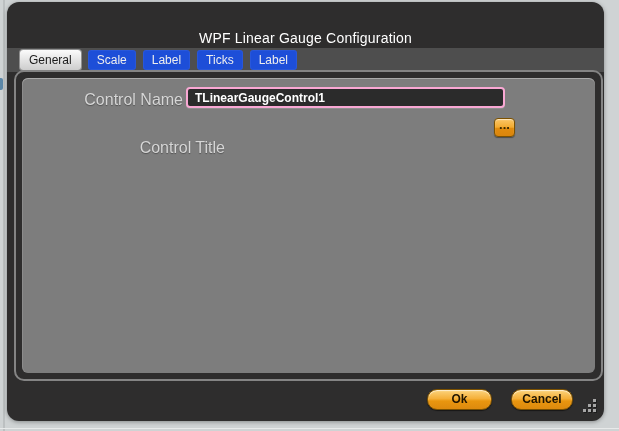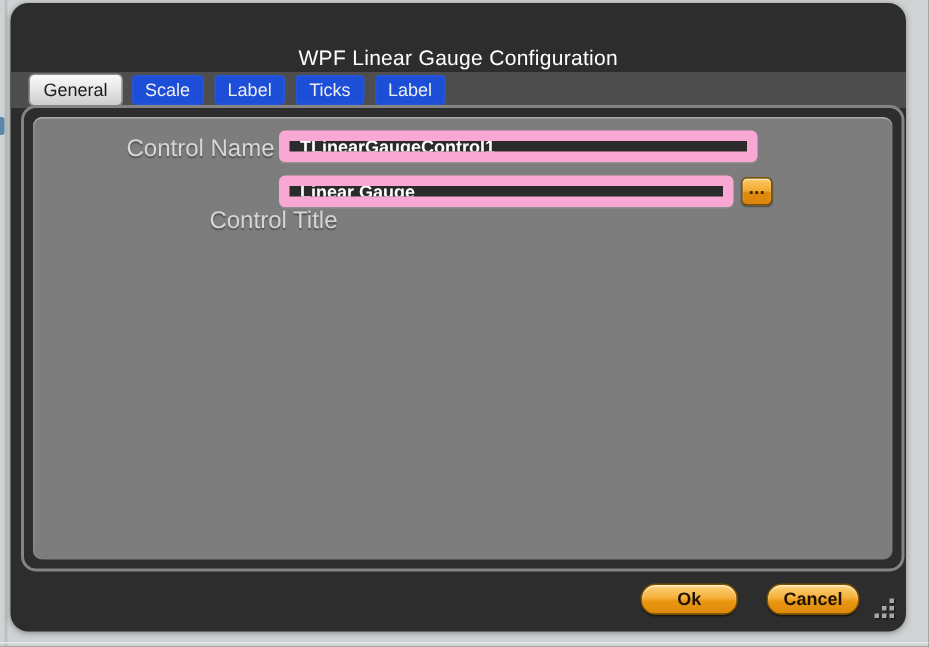--- a/index.html
+++ b/index.html
@@ -50,21 +50,21 @@
     background:#7d7d7d;border-radius:6px;
     box-shadow:inset 0 1px 0 rgba(255,255,255,.35),inset 1px 0 0 rgba(255,255,255,.12);
   }
 
   .field-label{
     position:absolute;left:0;width:161px;text-align:right;
     font-size:16px;color:#d6d6d6;text-shadow:0 1px 1px rgba(0,0,0,.35);
   }
   .field-input{
     position:absolute;height:21px;background:#2b2b2b;color:#ffffff;
-    border:7px solid #f9a8d4;border-radius:4px;font-family:"Liberation Sans",sans-serif;
+    border:2px solid #f9a8d4;border-radius:4px;font-family:"Liberation Sans",sans-serif;
     font-size:12px;font-weight:bold;padding:0 7px;box-sizing:border-box;
     box-shadow:0 1px 0 rgba(255,255,255,.15);outline:none;
   }
   .lbl-1{top:13px;} .inp-1{left:164px;top:9px;width:319px;}
   .lbl-2{top:61px;margin-left:42px;} .inp-2{left:164px;top:39px;width:303px;}
 
   .browse-btn{
     position:absolute;left:472px;top:40px;width:21px;height:19px;
     border-radius:4px;border:1px solid #7c5100;box-sizing:border-box;
     background:linear-gradient(180deg,#fbc767 0%,#f3ab31 48%,#e18c0e 55%,#da850c 100%);
@@ -120,21 +120,20 @@
     <div class="tab">Label</div>
   </div>
 
   <div class="content-outer">
     <div class="content-inner">
 
       <label class="field-label lbl-1">Control Name</label>
       <input class="field-input inp-1" type="text" value="TLinearGaugeControl1" style="">
 
       <label class="field-label lbl-2">Control Title</label>
-      <input class="field-input inp-2" type="text" value="Linear Gauge" style="">
 
       <button class="browse-btn">
         <span class="dots">...</span>
       </button>
 
     </div>
   </div>
 
   <button class="action-btn btn-ok">Ok</button>
   <button class="action-btn btn-cancel">Cancel</button>

